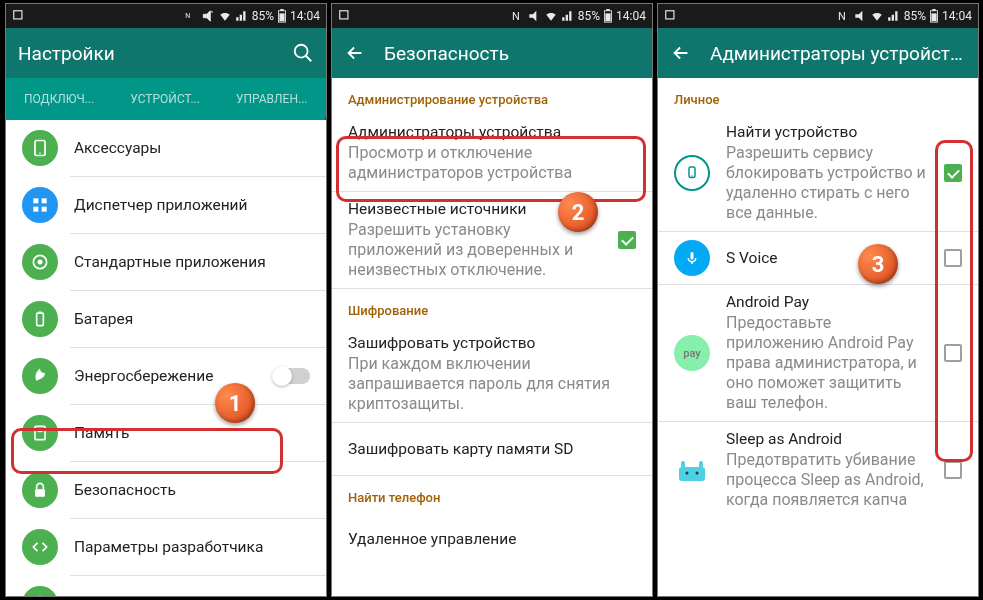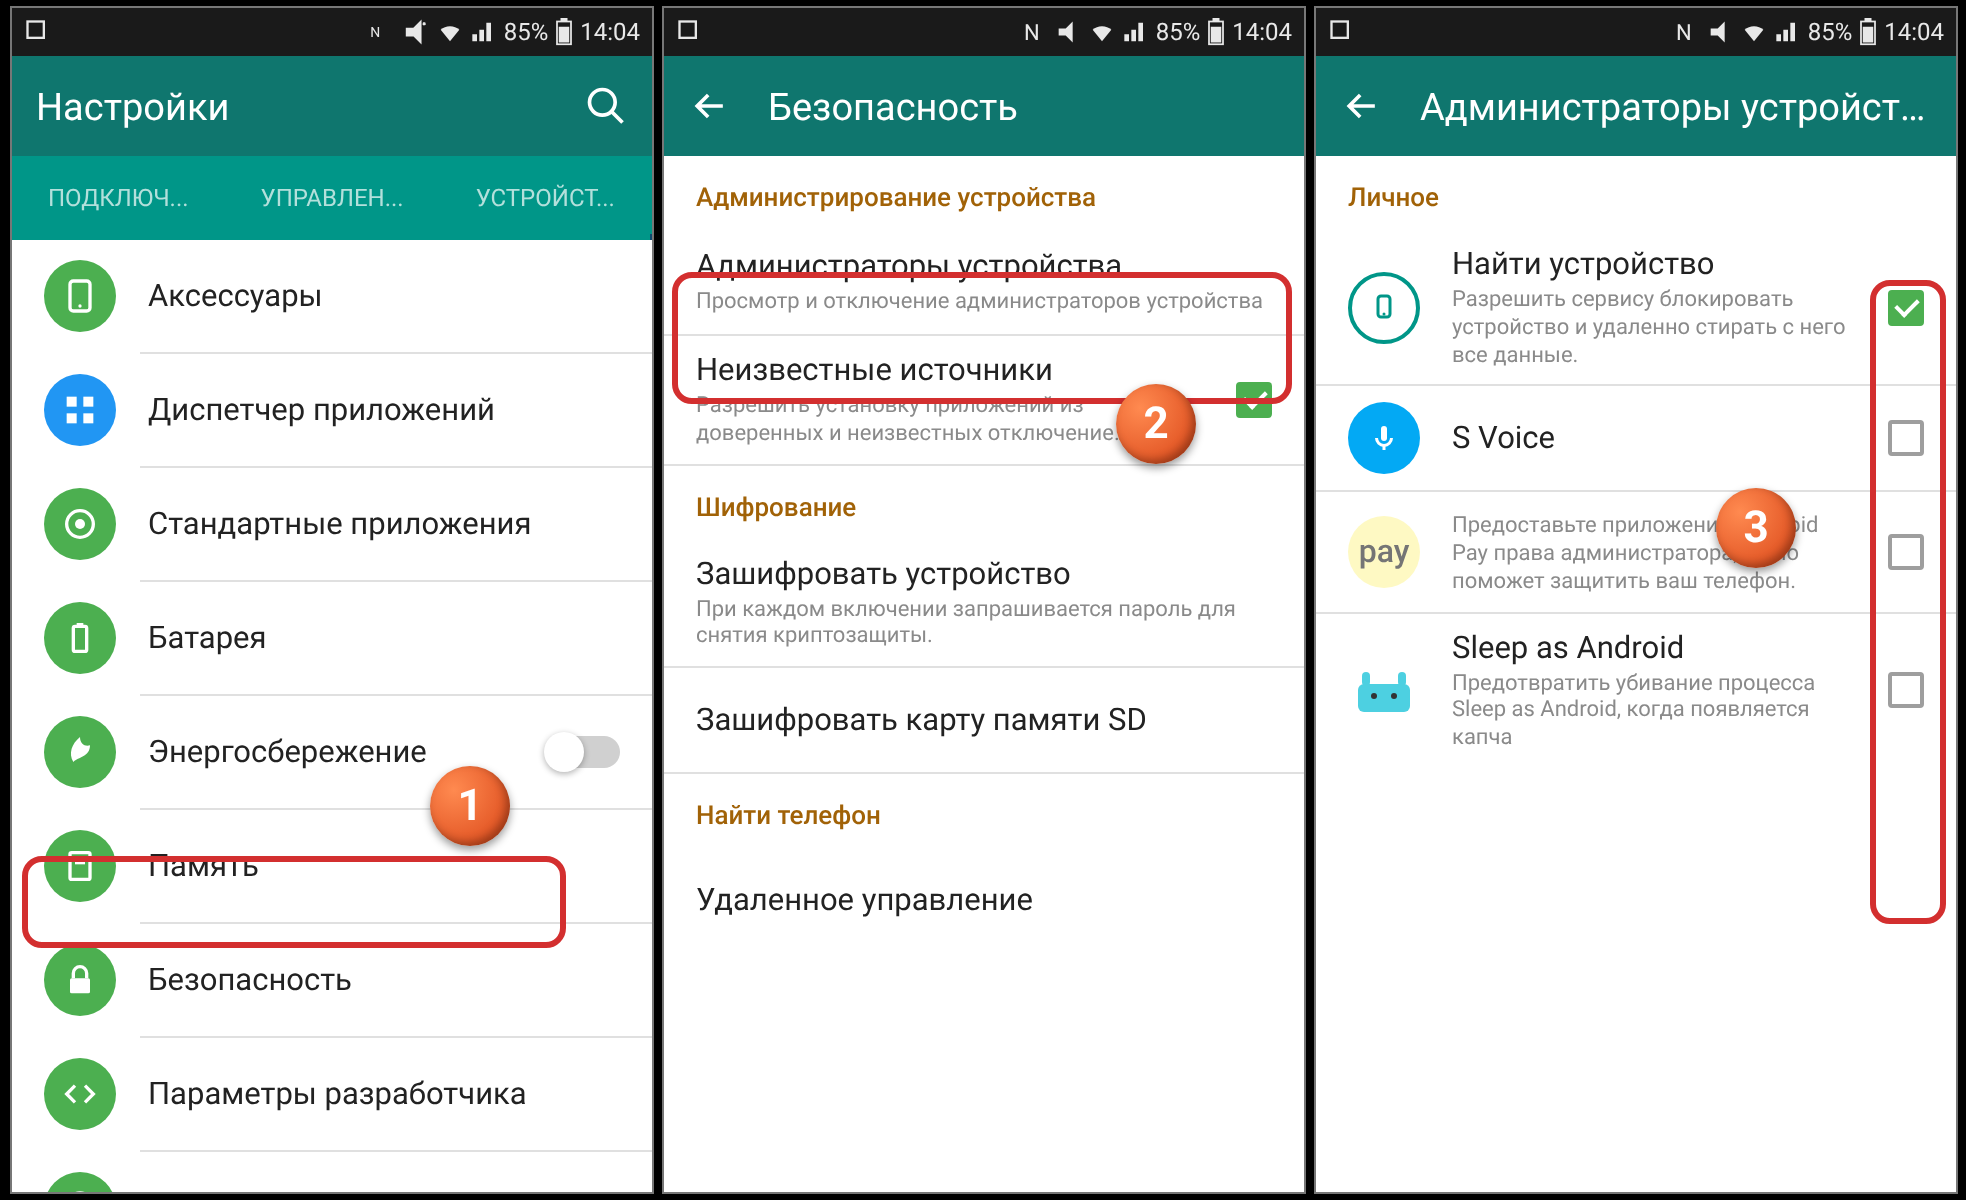--- a/index.html
+++ b/index.html
@@ -25,21 +25,21 @@
   .tab { flex: 1; display: flex; align-items: center; justify-content: center; text-align: center; padding: 0 18px; }
   .tab.active { color: #fdd835; border-bottom: 3px solid #0c4a6e; }
 
   
   .list { overflow-y: hidden; }
   .section-head { color: #a16207; font-size: 13px; padding: 14px 16px 8px 16px; font-weight: 500; }
   .row { display: flex; align-items: center; padding: 10px 16px; min-height: 52px; gap: 16px; position: relative; }
   .row.subrow { padding-top: 8px; padding-bottom: 8px; }
   .row .txt { flex: 1; }
   .row .title { font-size: 15.5px; color: #222; }
-  .row .sub { font-size: 11px; color: #8a8a8a; line-height: 1.25; margin-top: 2px; }
+  .row .sub { font-size: 16px; color: #8a8a8a; line-height: 1.25; margin-top: 2px; }
   .divider { height: 1px; background: #e0e0e0; margin-left: 64px; }
   .divider.full { margin-left: 0; }
   .icon-circ { width: 36px; height: 36px; border-radius: 50%; display: flex; align-items: center; justify-content: center; flex-shrink: 0; }
   .icon-circ svg { width: 20px; height: 20px; }
   .sw { width: 36px; height: 16px; border-radius: 8px; background: #d0d0d0; position: relative; }
   .sw::after { content: ""; width: 20px; height: 20px; background: #fff; border-radius: 50%; position: absolute; top: -2px; left: -2px; box-shadow: 0 1px 3px rgba(0,0,0,0.3); }
   .chk { width: 18px; height: 18px; border: 2px solid #9e9e9e; border-radius: 2px; display: flex; align-items: center; justify-content: center; flex-shrink: 0; }
   .chk.on { background: #4caf50; border-color: #4caf50; }
   .chk.on::after { content: ""; width: 5px; height: 9px; border: solid #fff; border-width: 0 2px 2px 0; transform: rotate(45deg); margin-top: -2px; }
 
@@ -87,22 +87,22 @@
     <div class="appbar">
       <span class="title">Настройки</span>
       <svg width="22" height="22" viewBox="0 0 24 24" fill="none" stroke="#fff" stroke-width="2">
           <circle cx="10" cy="10" r="7"></circle>
           <line x1="15" y1="15" x2="21" y2="21"></line>
         </svg>
     </div>
 
     <div class="tabs">
       <div class="tab">ПОДКЛЮЧ...</div>
+      <div class="tab">УСТРОЙСТ...</div>
       <div class="tab">УПРАВЛЕН...</div>
-      <div class="tab">УСТРОЙСТ...</div>
       <div class="tab active">ОБЩИЕ</div>
     </div>
 
     <div class="list">
       <div class="row">
         <div class="icon-circ" style="background:#4caf50">
             <svg viewBox="0 0 24 24" fill="#fff">
               <rect x="6" y="3" width="12" height="18" rx="2" fill="none" stroke="#fff" stroke-width="2"></rect>
               <circle cx="12" cy="18" r="1"></circle>
             </svg>
@@ -356,22 +356,23 @@
             </svg>
           </div>
         <div class="txt">
             <div class="title">S Voice</div>
           </div>
         <div class="chk"></div>
       </div>
       <div class="divider full"></div>
 
       <div class="row subrow">
-        <div class="app-icon" style="background:#fef9c3;border-radius:50%;color:#757575;font-size:16px;font-weight:500;">pay</div>
-        <div class="txt">
+        <div class="app-icon" style="background:#86efac;border-radius:50%;color:#757575;font-size:11px;font-weight:500;">pay</div>
+        <div class="txt">
+          <div class="title">Android Pay</div>
           <div class="sub">Предоставьте приложению Android Pay права администратора, и оно поможет защитить ваш телефон.</div>
         </div>
         <div class="chk"></div>
       </div>
       <div class="divider full"></div>
 
       <div class="row subrow">
         <div class="app-icon">
             <svg width="34" height="34" viewBox="0 0 34 34">
               <rect x="4" y="14" width="26" height="14" rx="3" fill="#4dd0e1"></rect>

